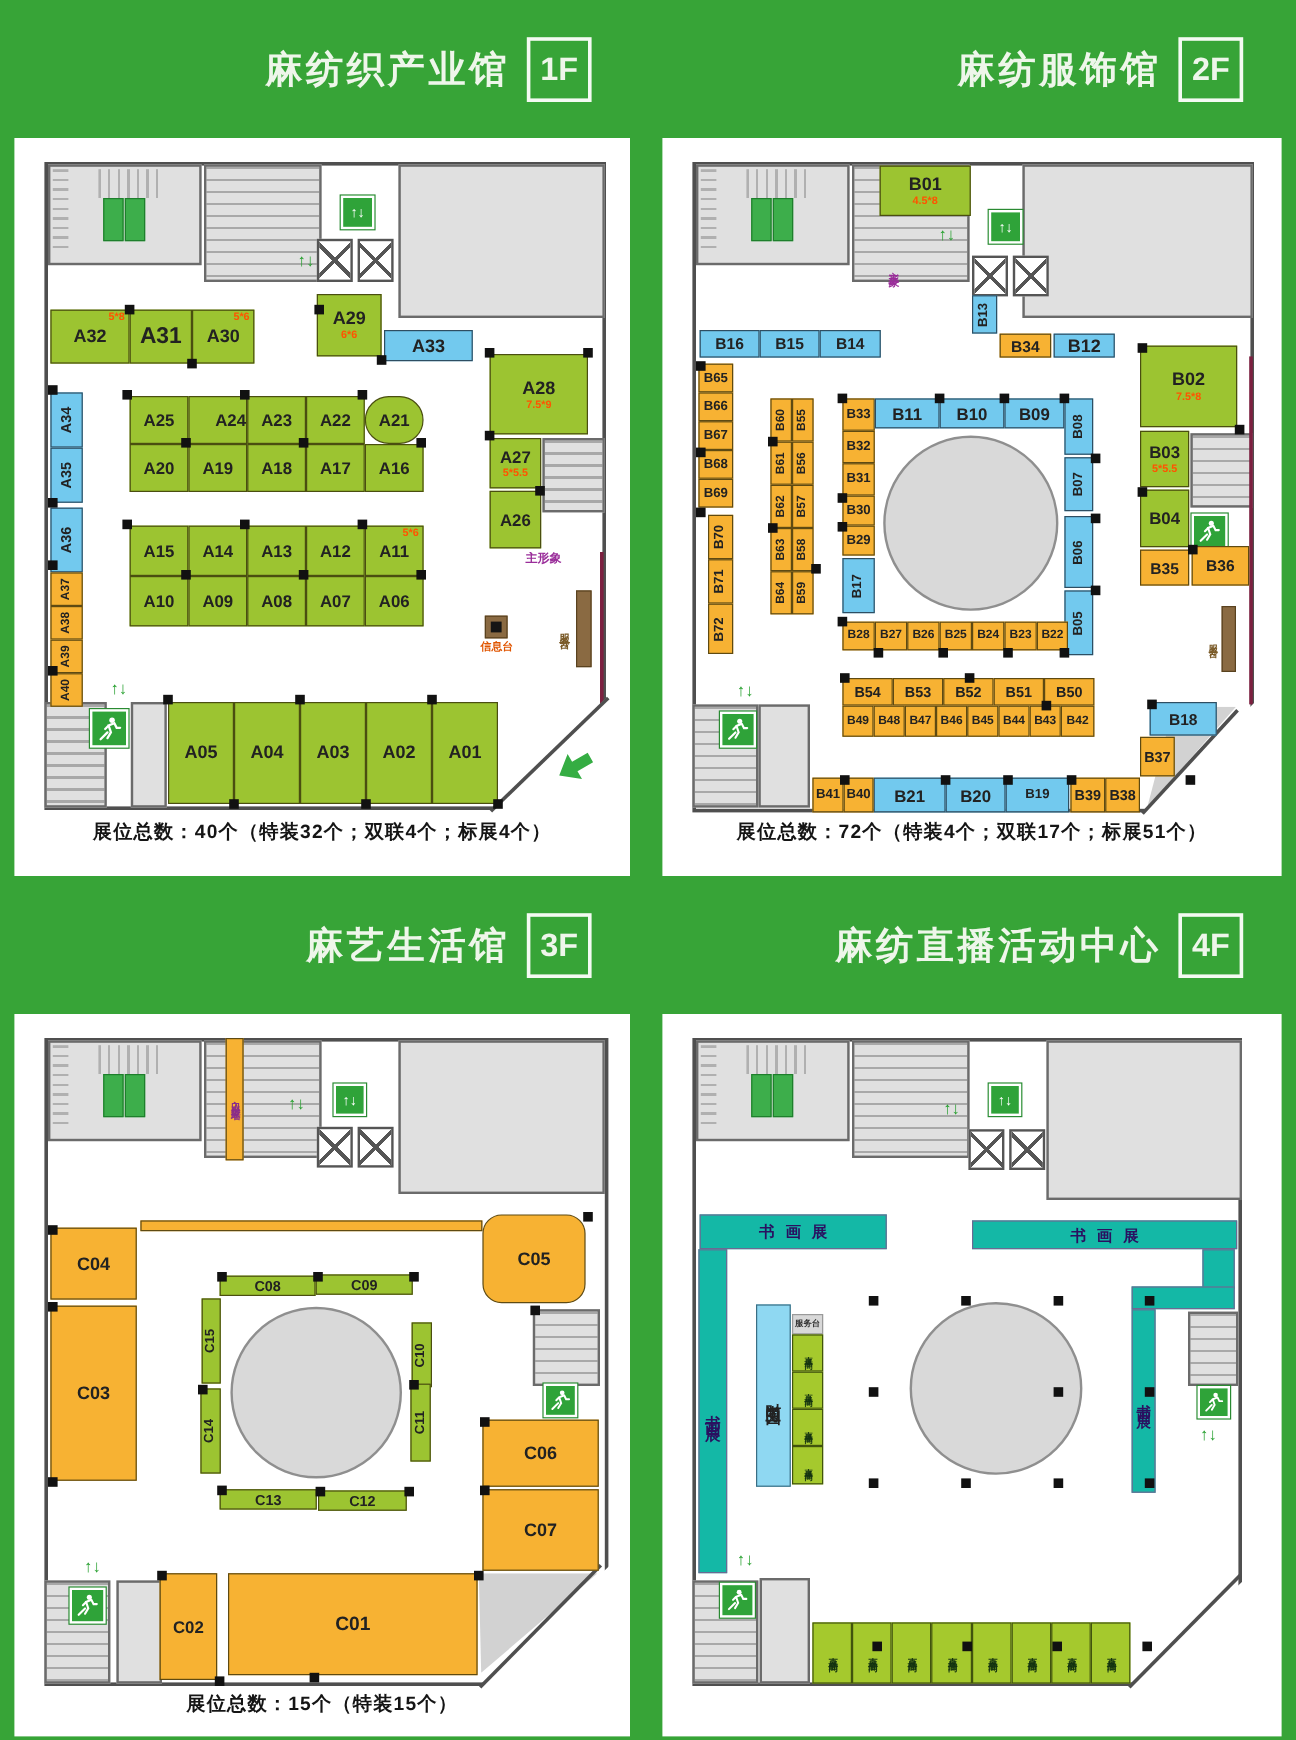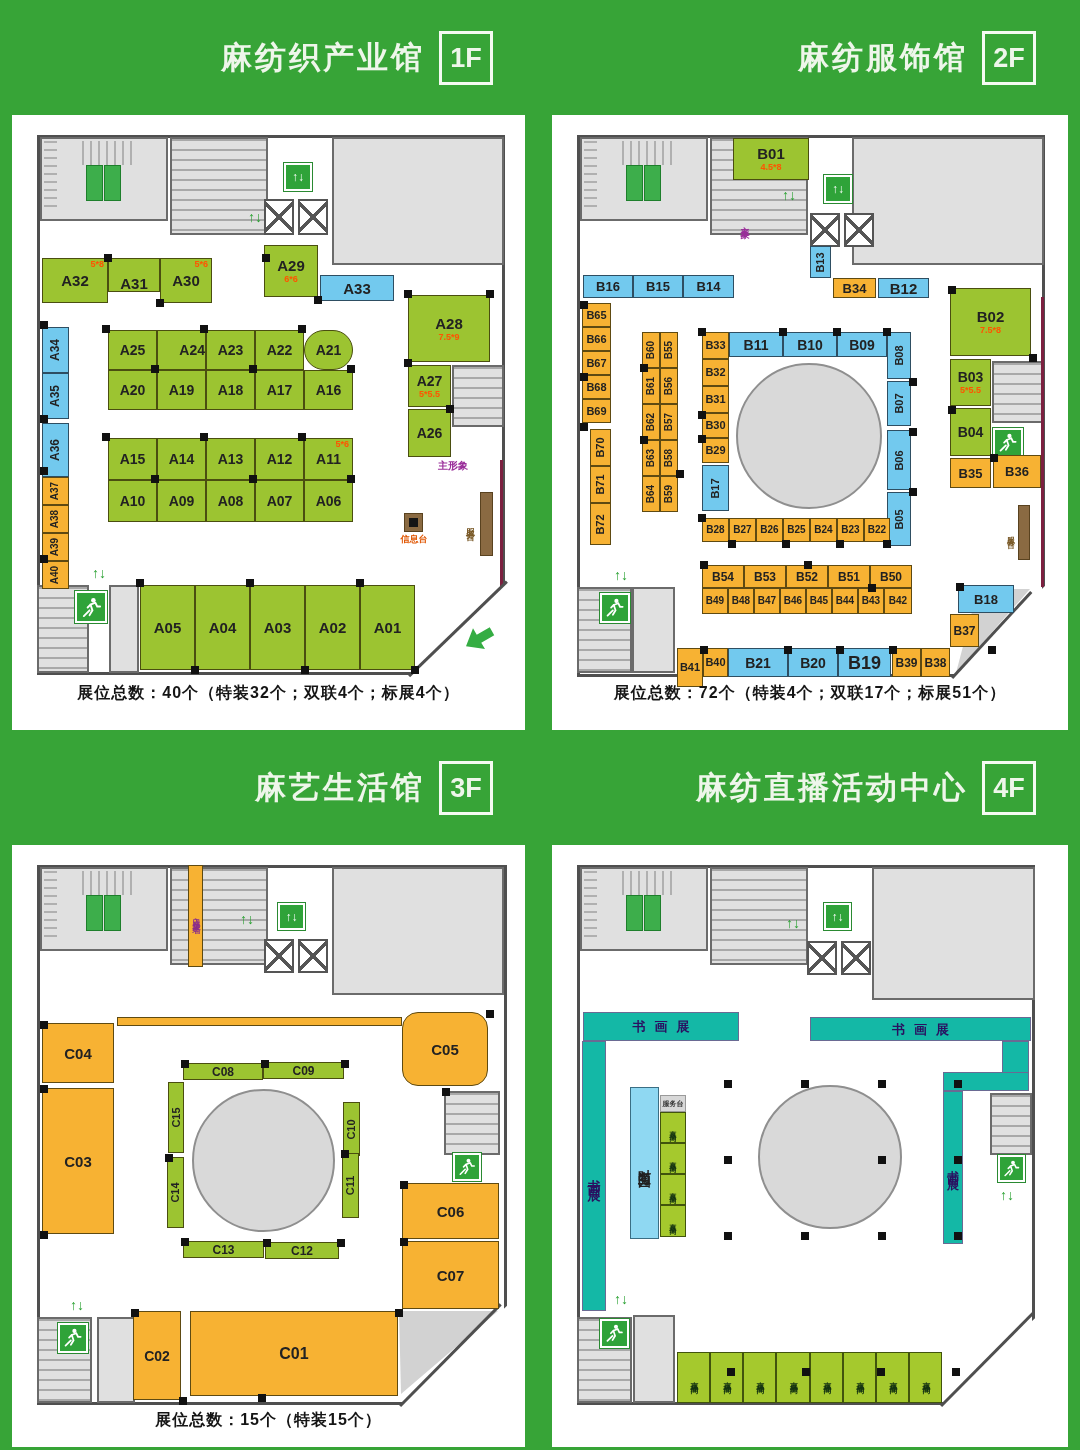--- a/index.html
+++ b/index.html
@@ -101,21 +101,21 @@
     <div class="arrowin" style="left:448px;top:506px;width:36px;height:32px">
       <svg viewBox="0 0 24 24">
           <path d="M2 12 L12 4 L12 9 L22 9 L22 15 L12 15 L12 20 Z" fill="#35ad43"></path>
         </svg>
     </div>
     <div class="zones">
         <div class="zone g" style="left: 30px; top: 143px; width: 66px; height: 45px; font-size: 15px;">
           <span class="lbl">A32</span>
           <span class="sz tr">5*8</span>
         </div>
-        <div class="zone g" style="left: 96px; top: 143px; width: 52px; height: 34px; font-size: 15px; justify-content: flex-end;">
+        <div class="zone g" style="left: 96px; top: 143px; width: 52px; height: 45px; font-size: 19px;">
           <span class="lbl">A31</span>
         </div>
         <div class="zone g" style="left: 148px; top: 143px; width: 52px; height: 45px; font-size: 15px;">
           <span class="lbl">A30</span>
           <span class="sz tr">5*6</span>
         </div>
         <div class="zone g" style="left: 252px; top: 130px; width: 54px; height: 52px; font-size: 15px;">
           <span class="lbl">A29</span>
           <span class="sz u">6*6</span>
         </div>
@@ -368,24 +368,24 @@
         </div>
         <div class="zone o" style="left: 369px; top: 533px; width: 29px; height: 29px; font-size: 12px;">
           <span class="lbl">B38</span>
         </div>
         <div class="zone b" style="left: 176px; top: 533px; width: 60px; height: 29px; font-size: 14px;">
           <span class="lbl">B21</span>
         </div>
         <div class="zone b" style="left: 236px; top: 533px; width: 50px; height: 29px; font-size: 14px;">
           <span class="lbl">B20</span>
         </div>
-        <div class="zone b" style="left: 286px; top: 533px; width: 53px; height: 29px; font-size: 18px;">
+        <div class="zone b" style="left: 286px; top: 533px; width: 53px; height: 29px; font-size: 11px;">
           <span class="lbl">B19</span>
         </div>
-        <div class="zone o" style="left: 125px; top: 533px; width: 26px; height: 39px; font-size: 11px;">
+        <div class="zone o" style="left: 125px; top: 533px; width: 26px; height: 29px; font-size: 11px;">
           <span class="lbl">B41</span>
         </div>
         <div class="zone o" style="left: 151px; top: 533px; width: 25px; height: 29px; font-size: 11px;">
           <span class="lbl">B40</span>
         </div>
         <div class="zone o" style="left: 30px; top: 188px; width: 29px; height: 24px; font-size: 11px;">
           <span class="lbl">B65</span>
         </div>
         <div class="zone o" style="left: 30px; top: 212px; width: 29px; height: 24px; font-size: 11px;">
           <span class="lbl">B66</span>

